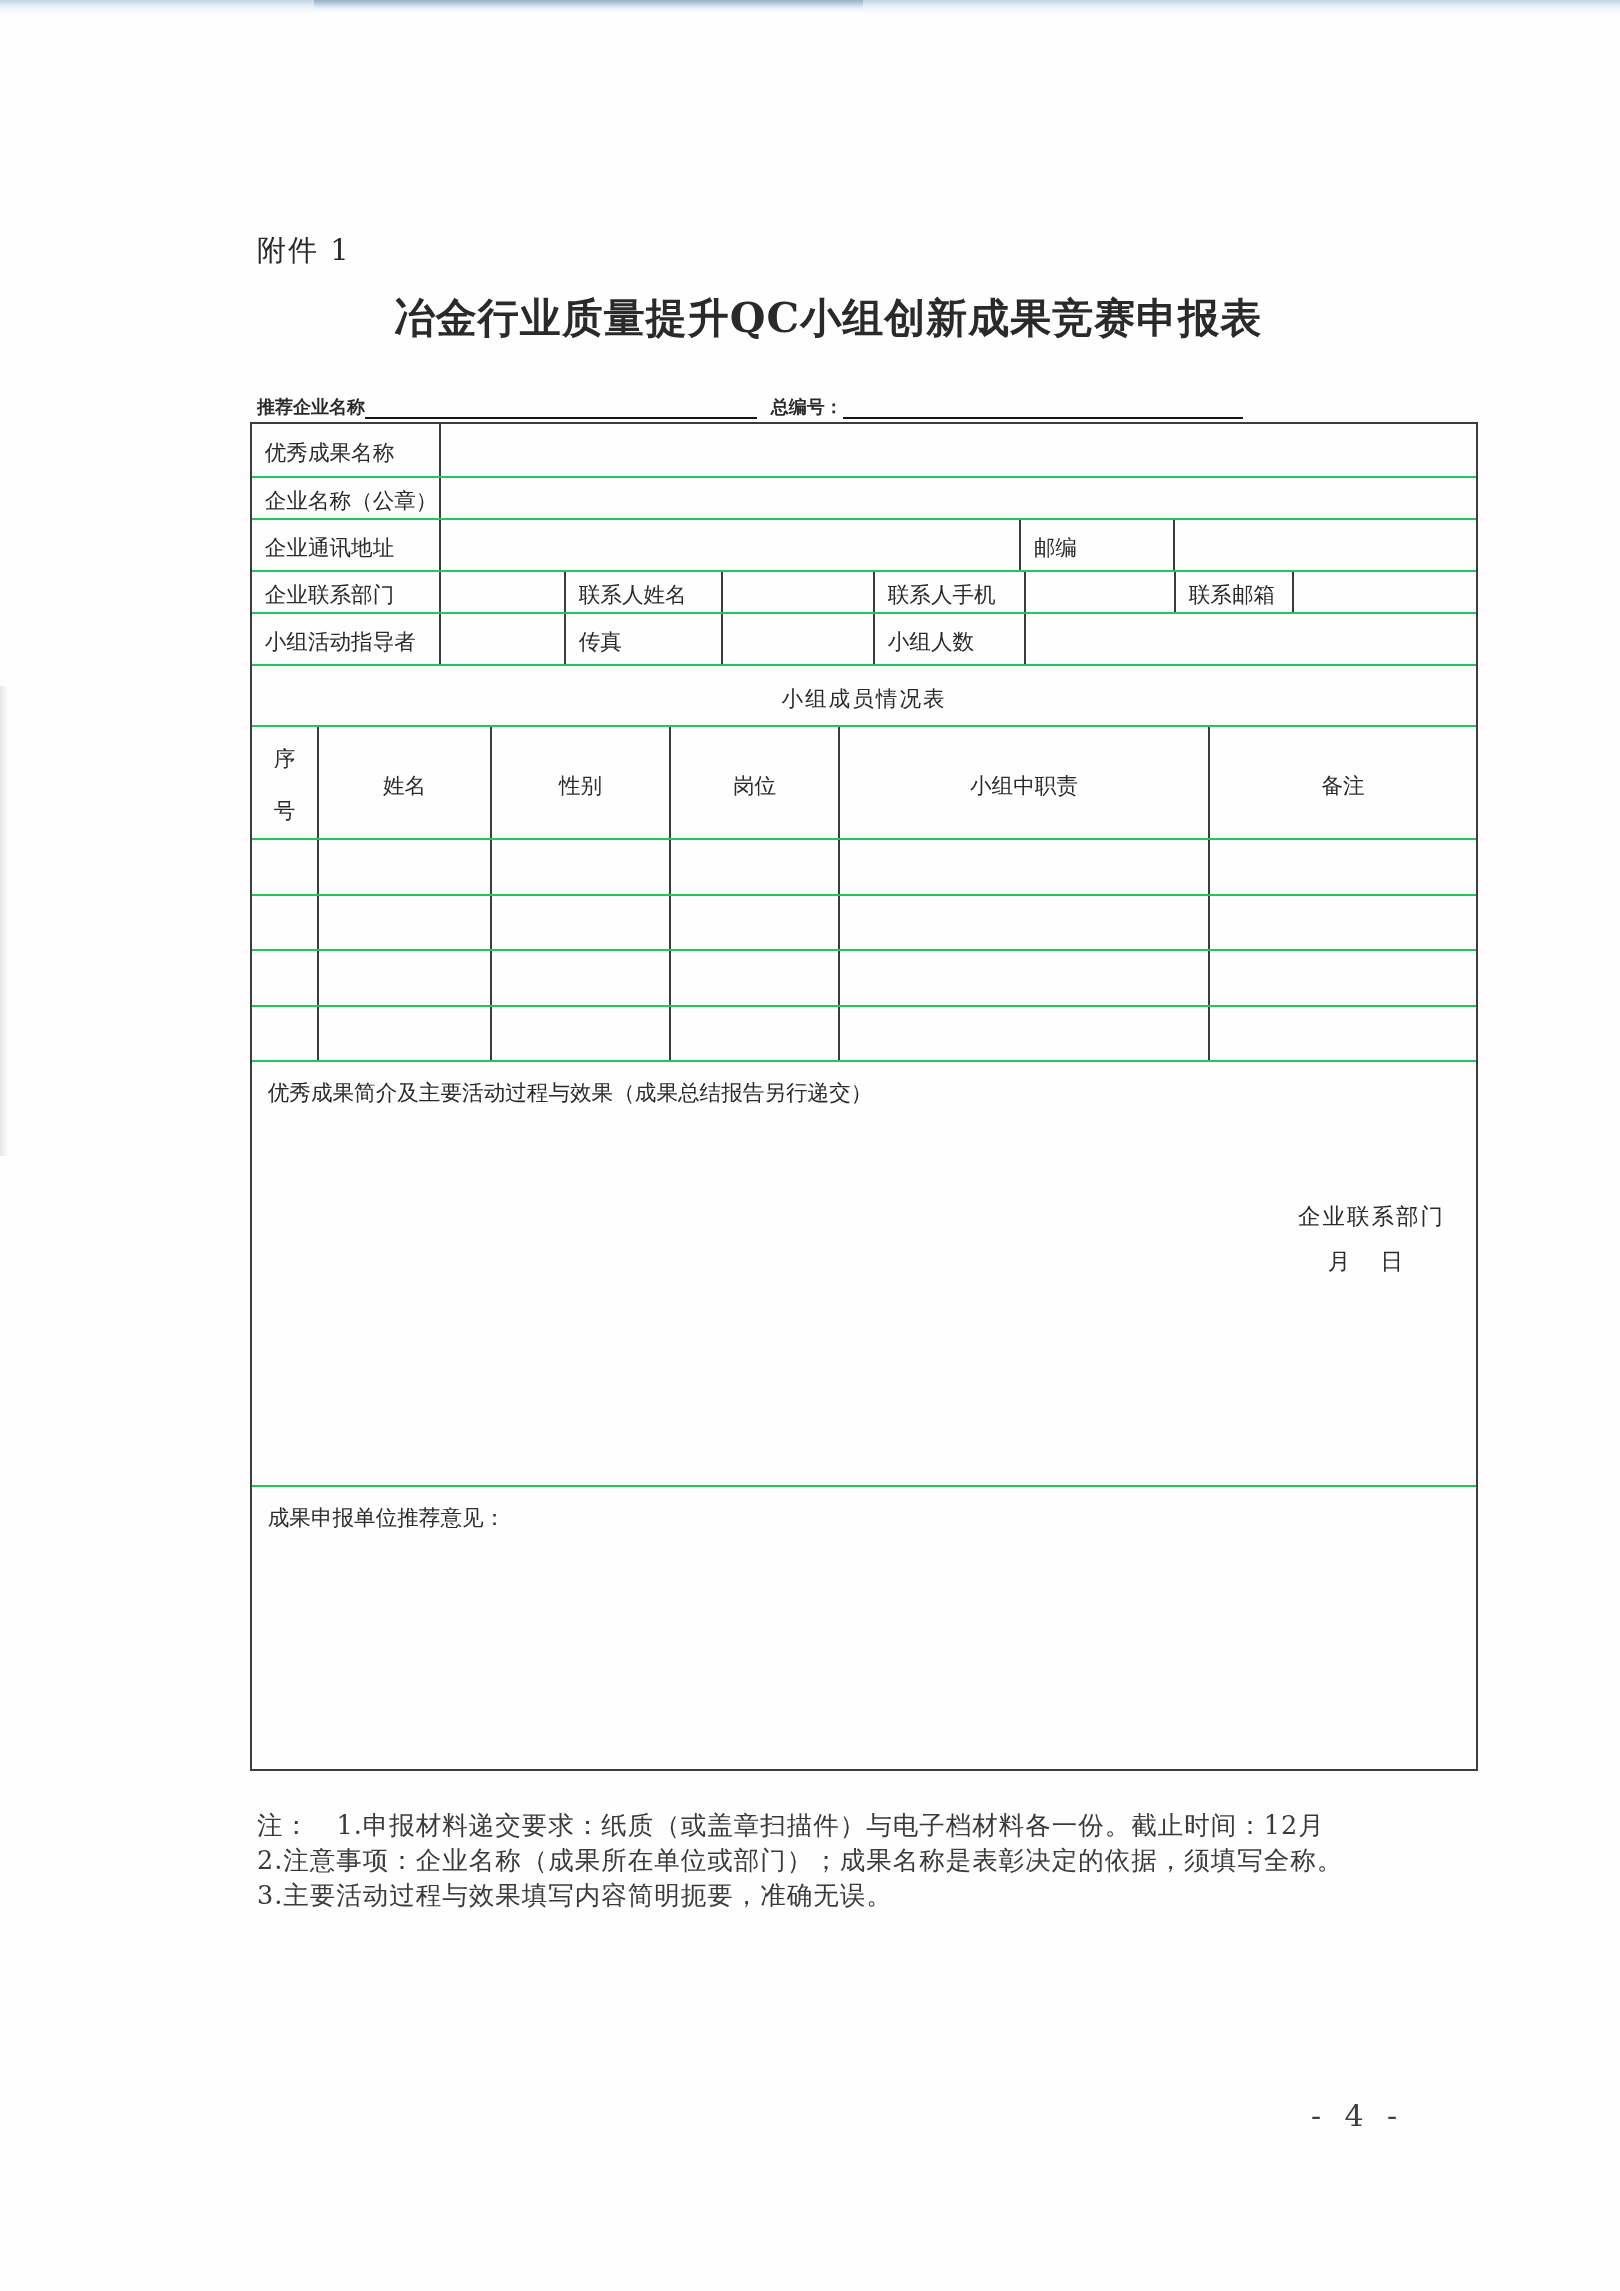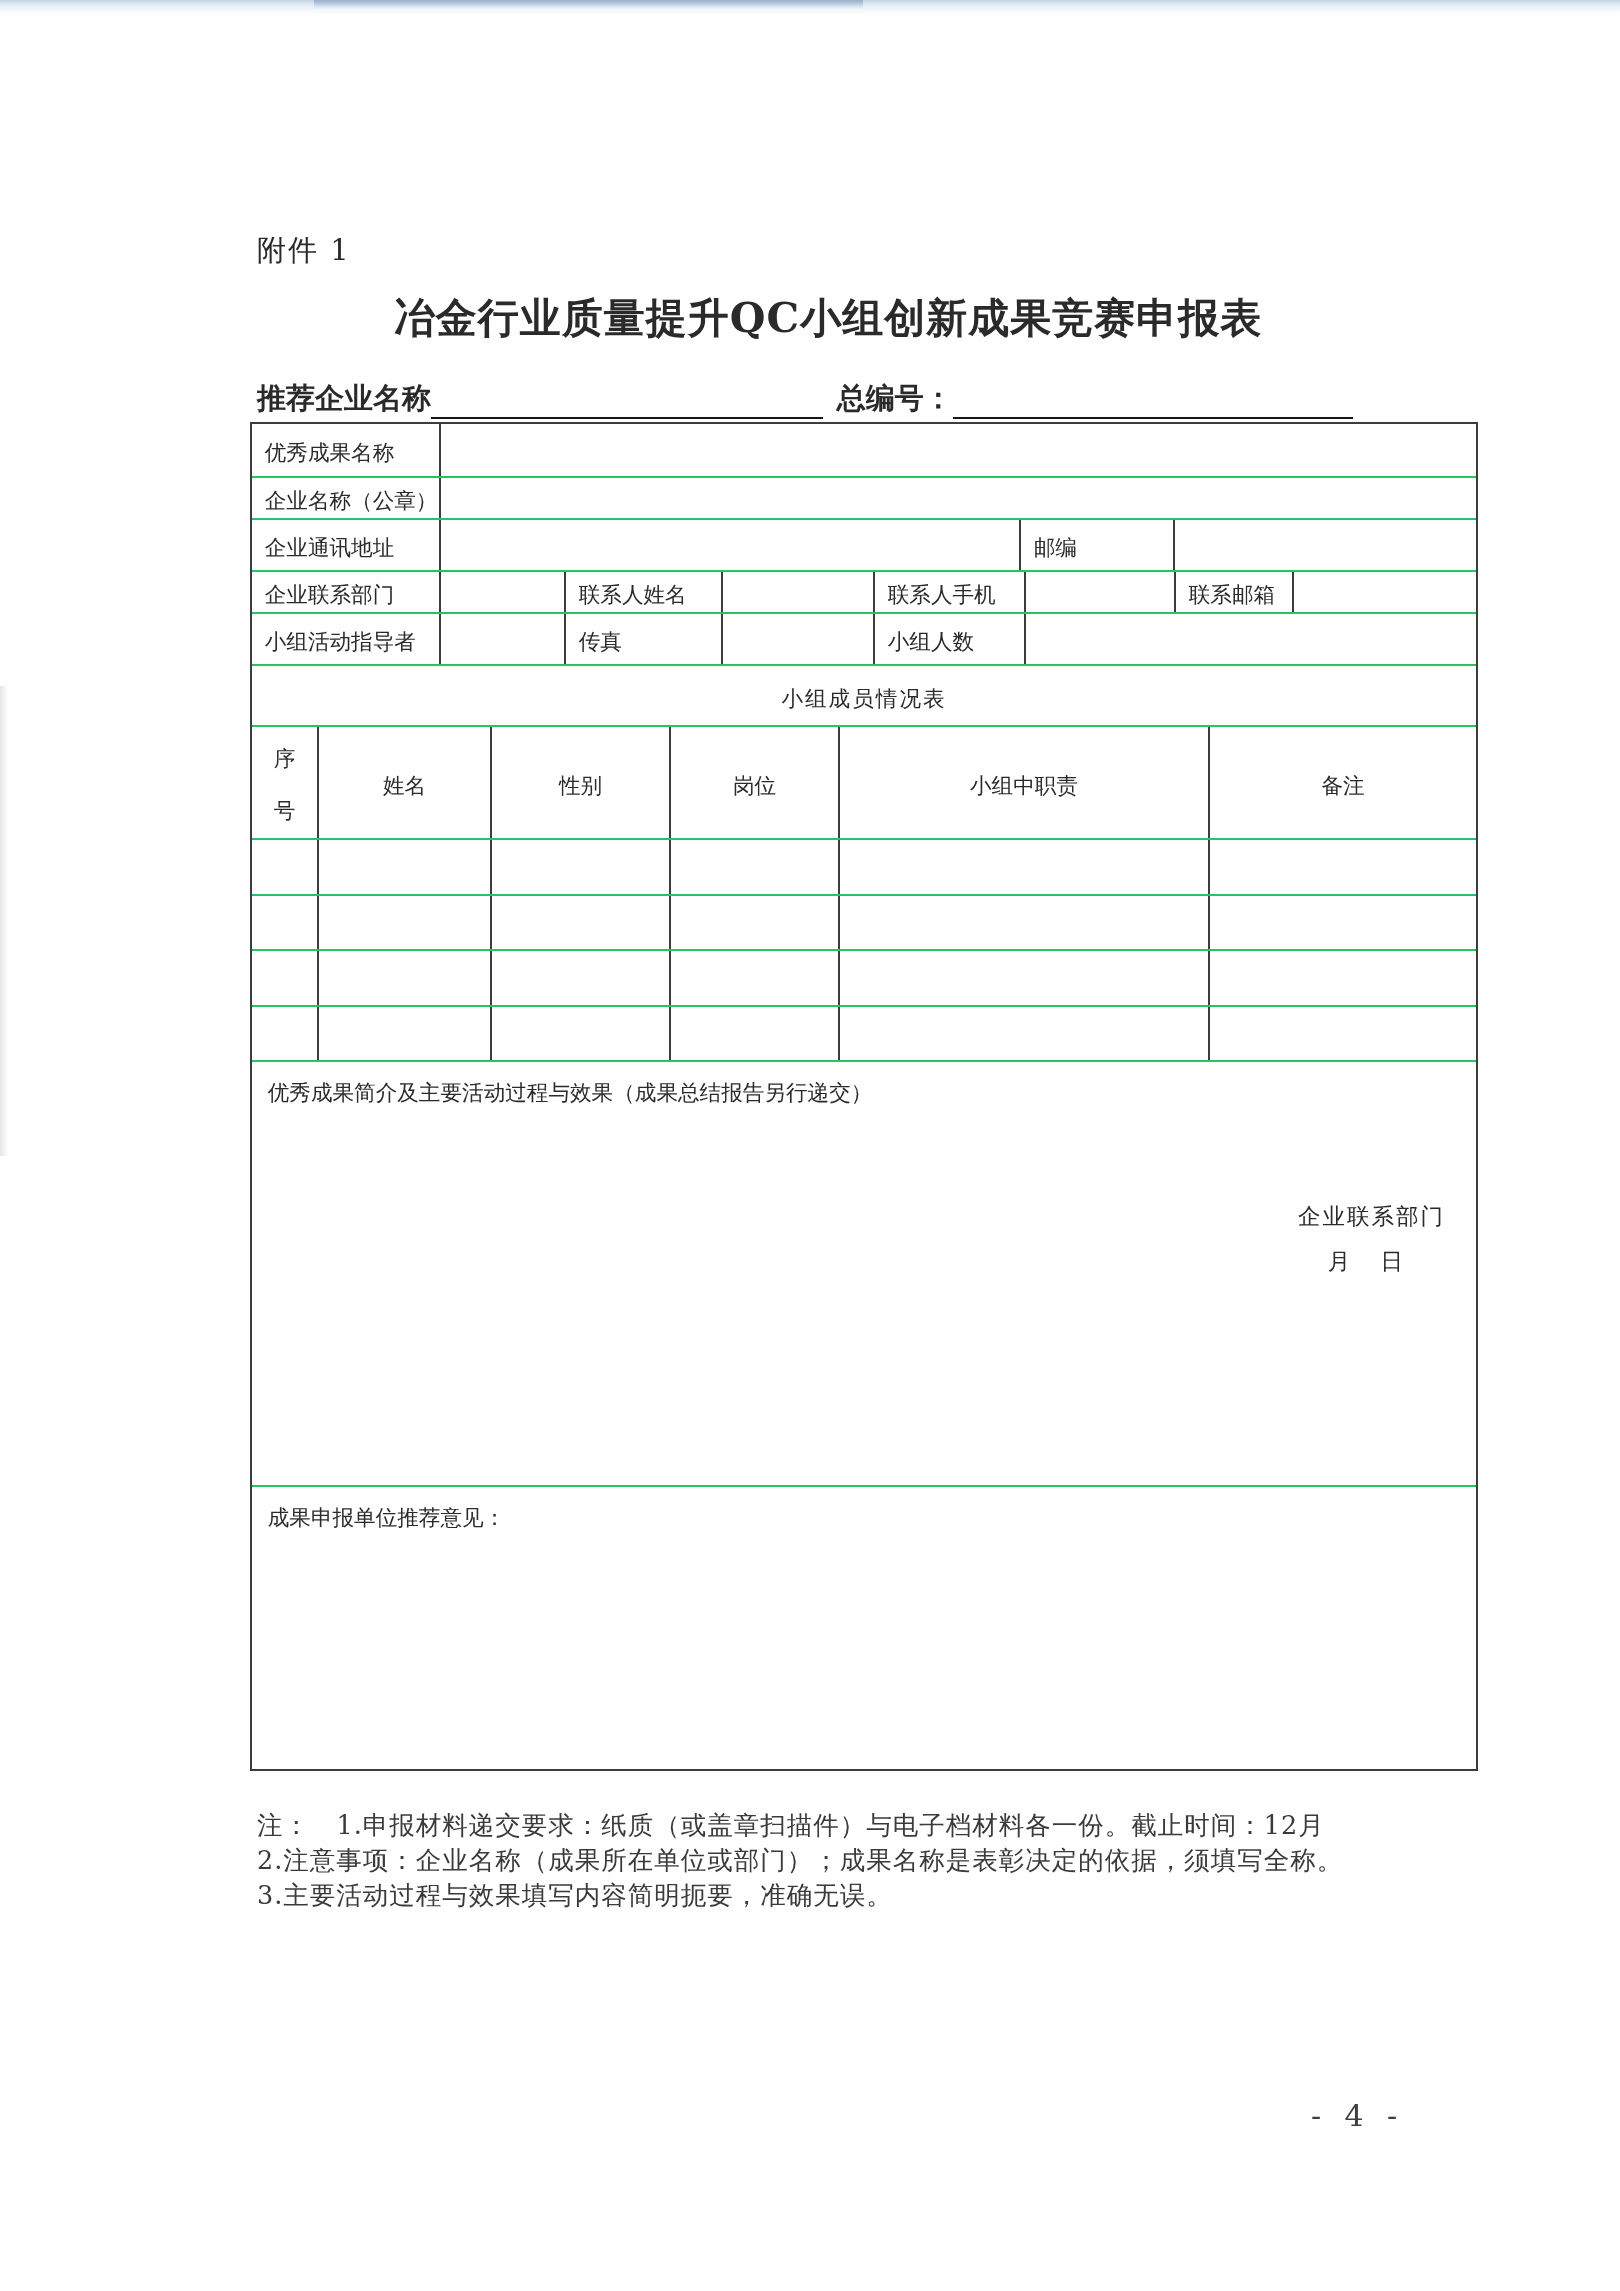--- a/index.html
+++ b/index.html
@@ -25,21 +25,21 @@
     background:linear-gradient(90deg, rgba(120,120,120,.18), rgba(255,255,255,0));
   }
 
   .attachment{position:absolute;left:257px;top:231px;font-size:29px;letter-spacing:2px;}
   .title{
     position:absolute;left:147px;top:291px;width:1362px;
     text-align:center;font-size:41px;font-weight:bold;letter-spacing:1px;
   }
   .headline{
     position:absolute;left:257px;top:382px;width:1221px;height:37px;
-    display:flex;align-items:flex-end;font-size:29px;font-weight:bold;
+    display:flex;align-items:flex-end;font-size:18px;font-weight:bold;
   }
   .blank-line{display:inline-block;border-bottom:2.9px solid #161616;height:29px;}
   .blank-line.l1{width:392px;margin-right:13.7px;}
   .blank-line.l2{width:400px;}
 
   
   .tbl{
     position:absolute;left:250px;top:422px;width:1228px;height:1349px;
     border:2px solid #3c3c3c;box-sizing:border-box;
     display:flex;flex-direction:column;

